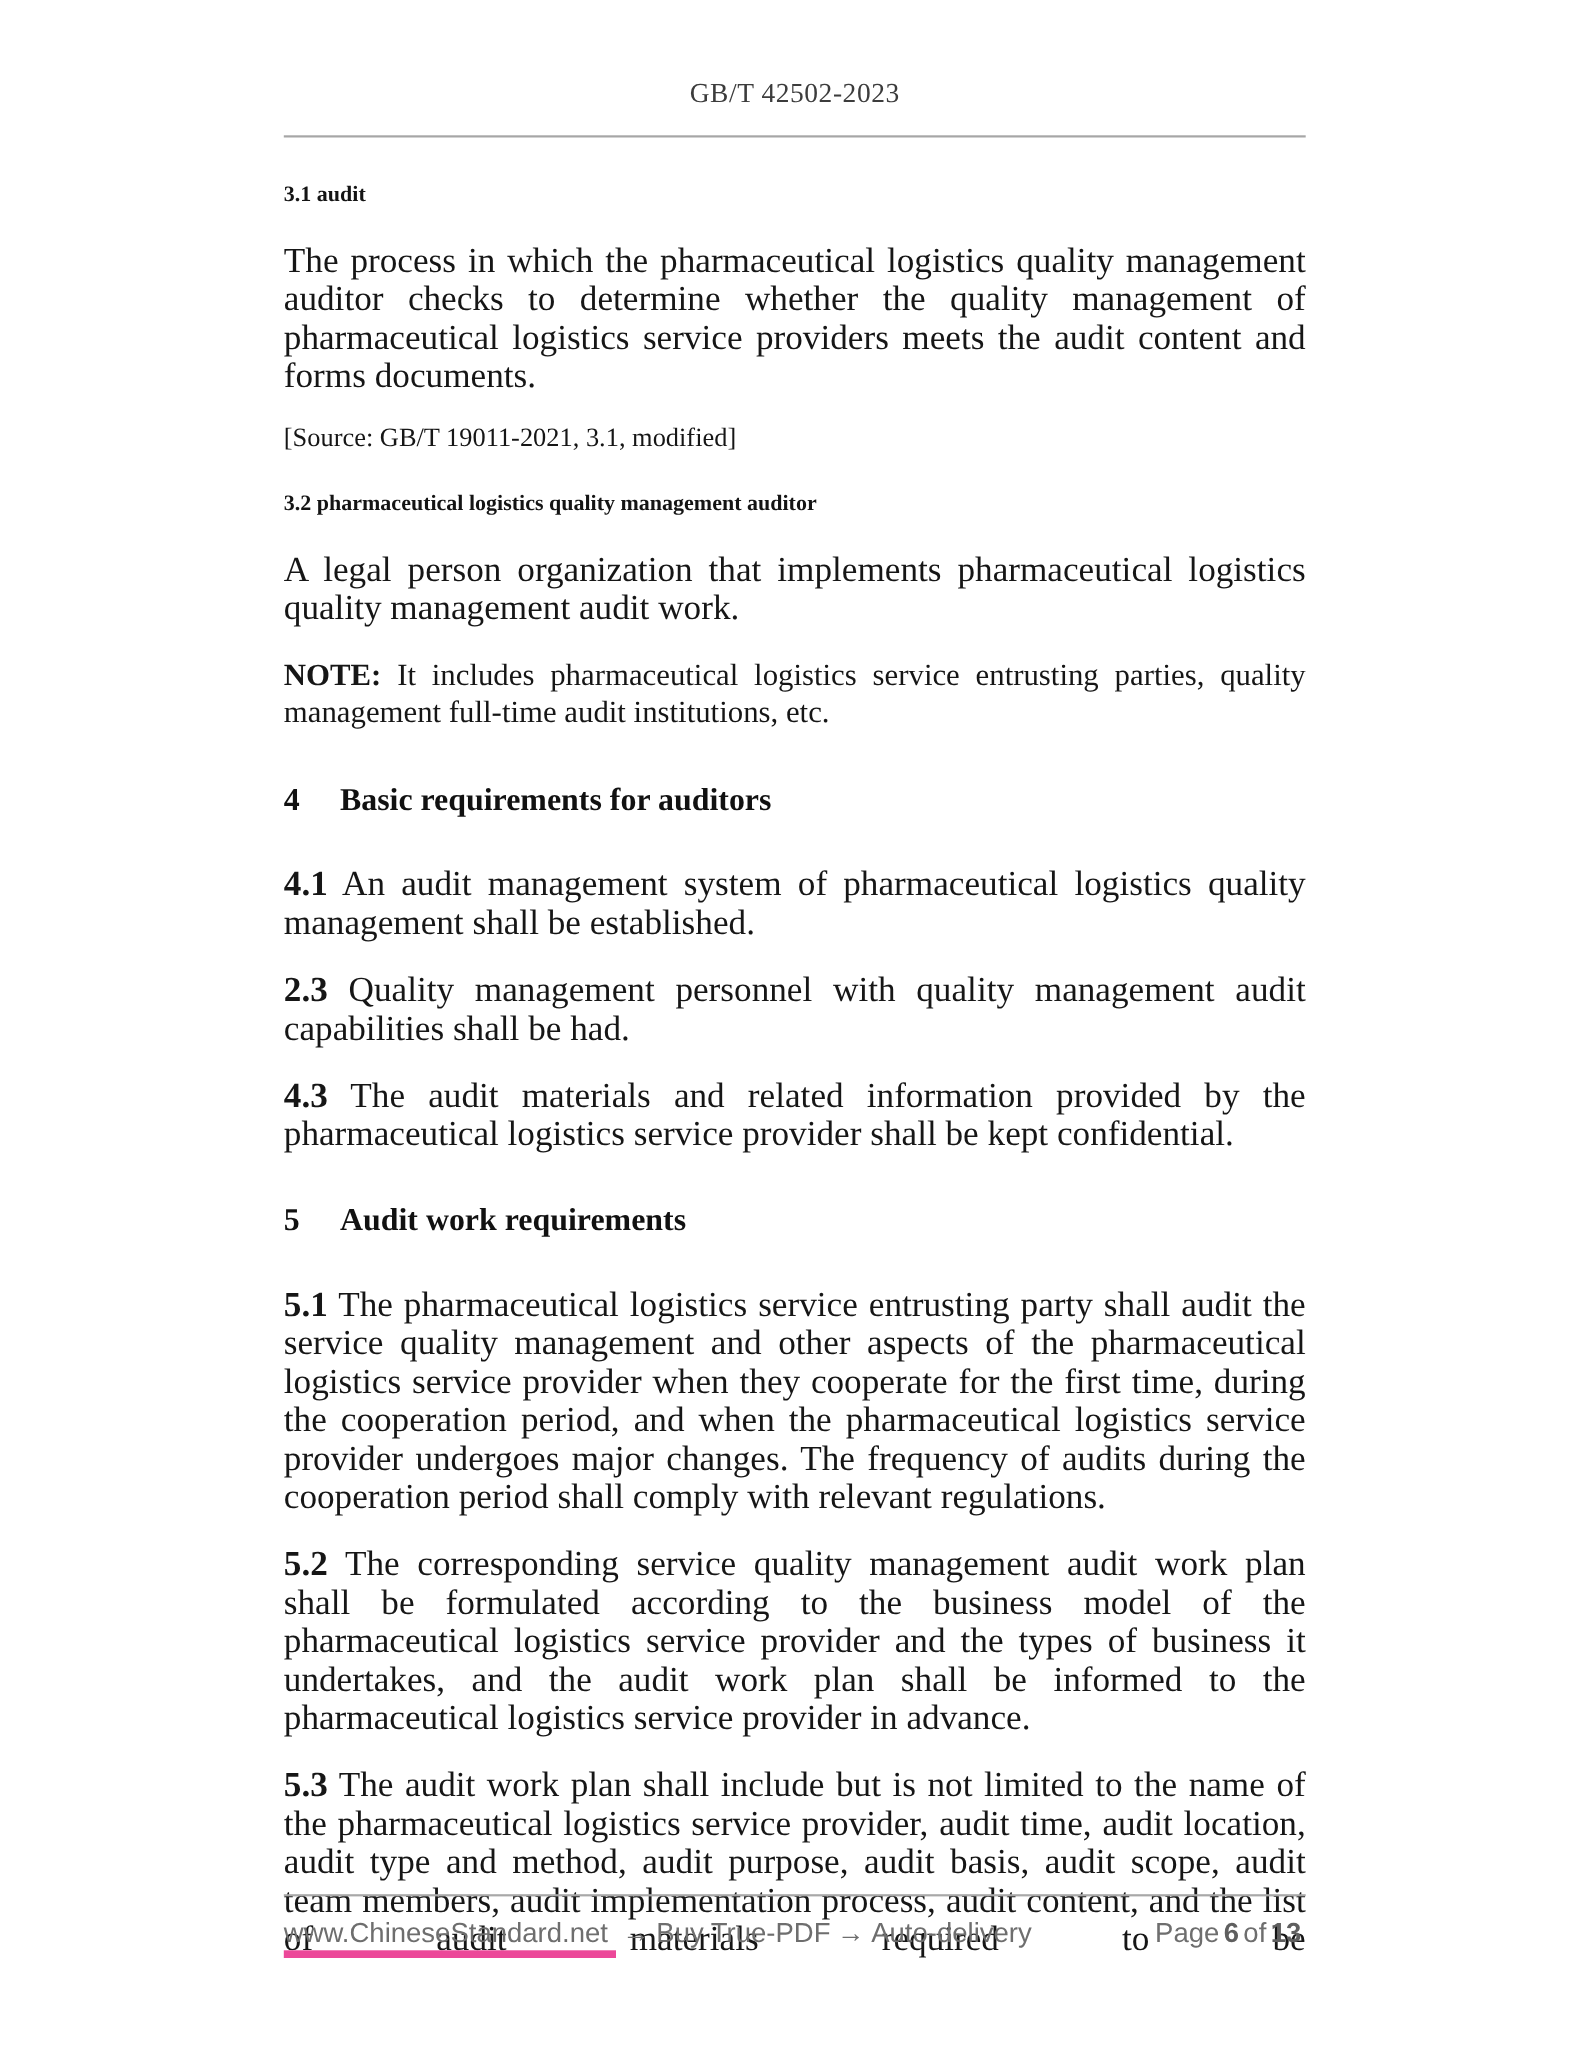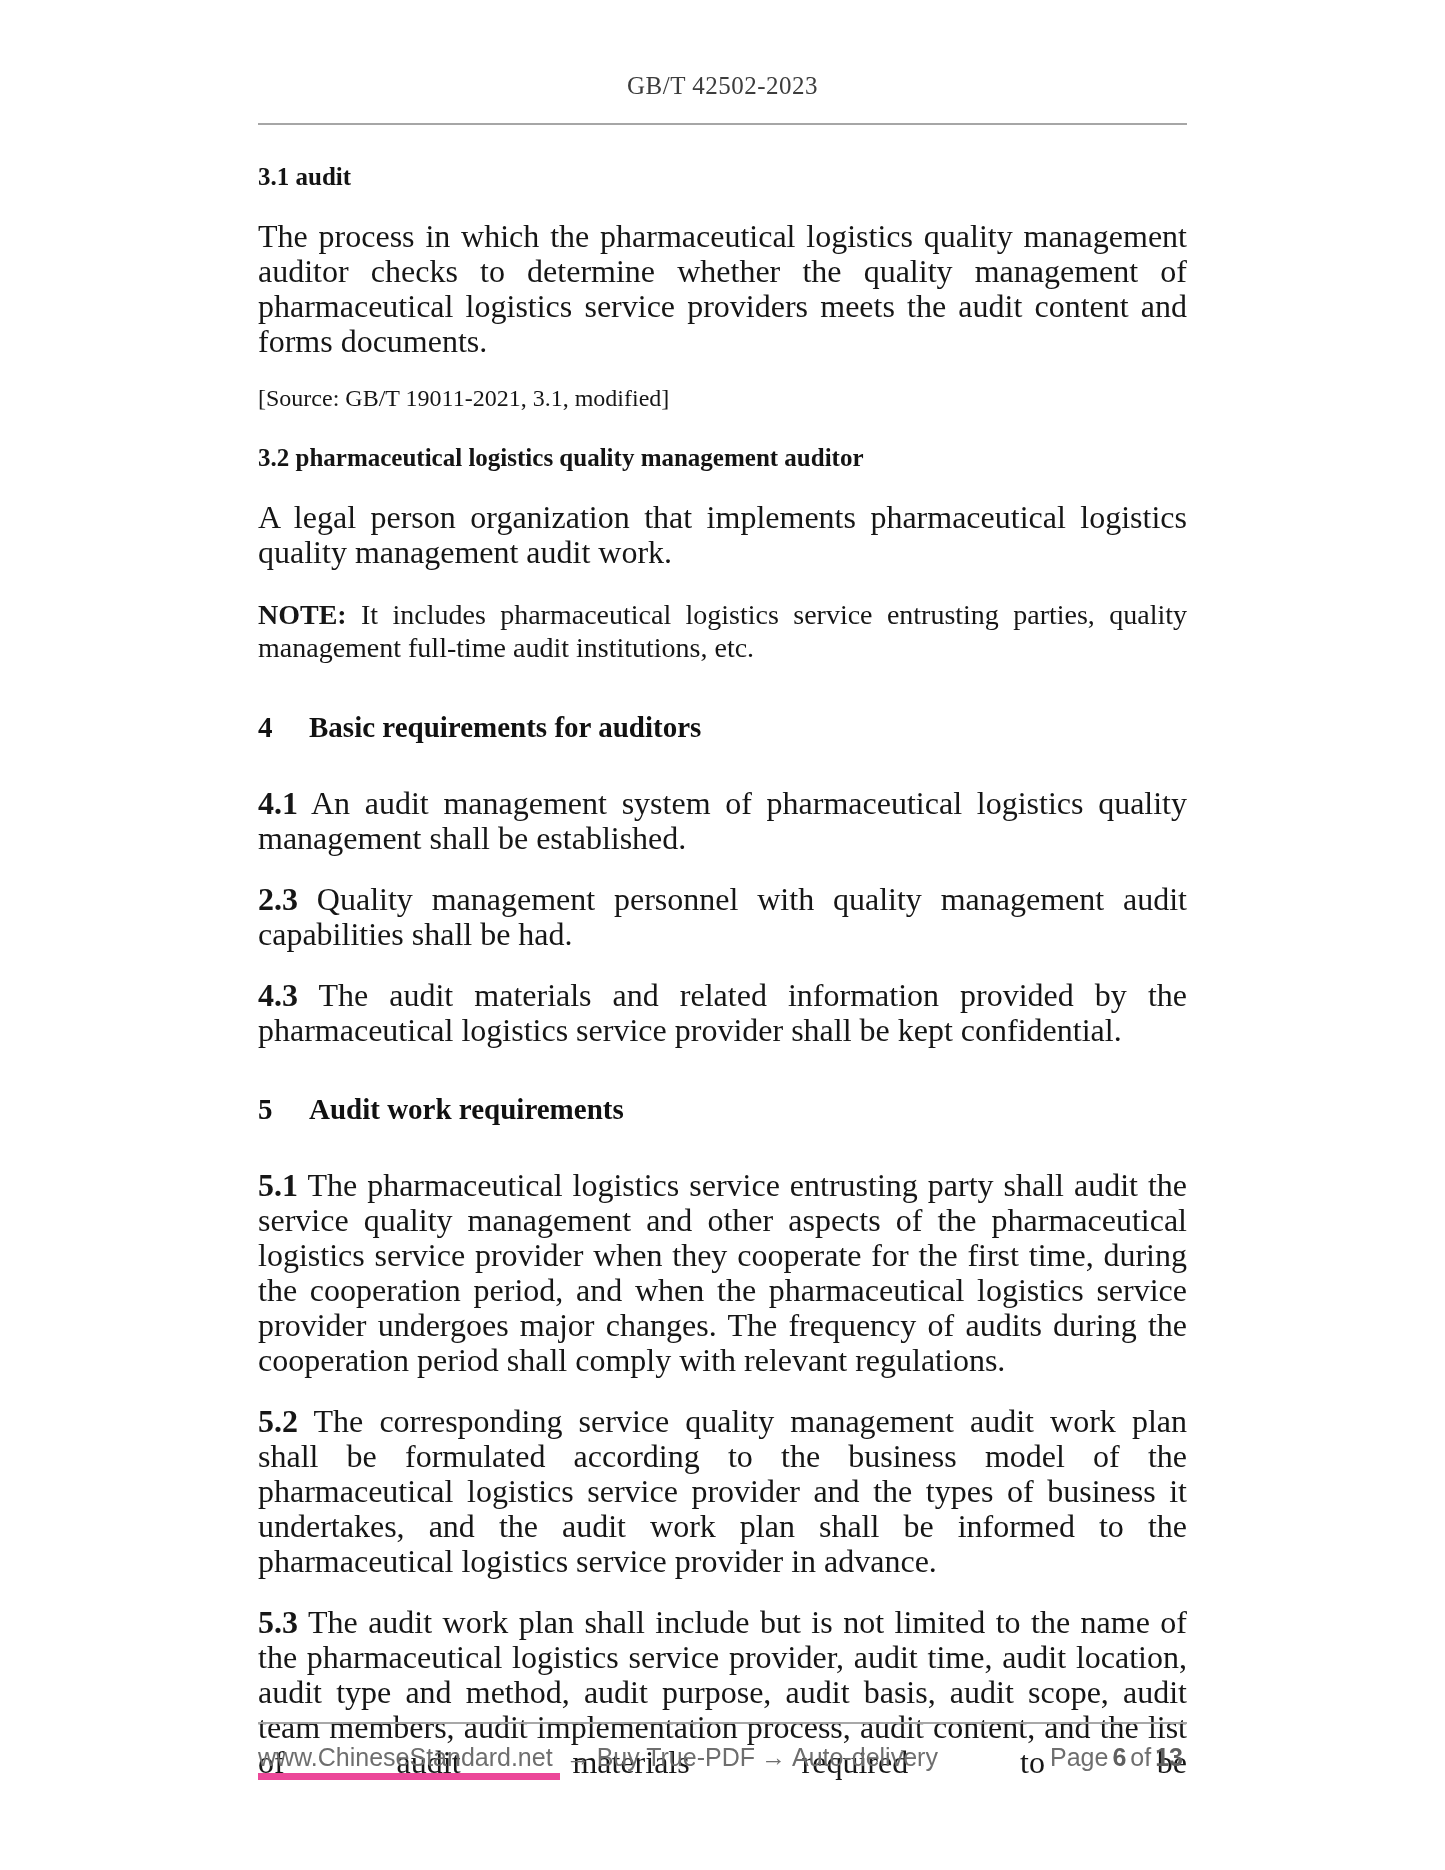--- a/index.html
+++ b/index.html
@@ -28,21 +28,21 @@
     margin: 21px 258px 0 258px;
     border: 0;
     border-top: 2px solid #a6a6a6;
     height: 0;
   }
   .content {
     margin: 0 258px;
   }
   .subheading {
     margin: 36px 0 0 0;
-    font-size: 25px;
+    font-size: 20px;
     line-height: 32px;
     font-weight: bold;
     color: #141414;
   }
   .subheading.after-source {
     margin-top: 26px;
   }
   .para {
     margin: 26px 0 0 0;
     font-size: 32px;

